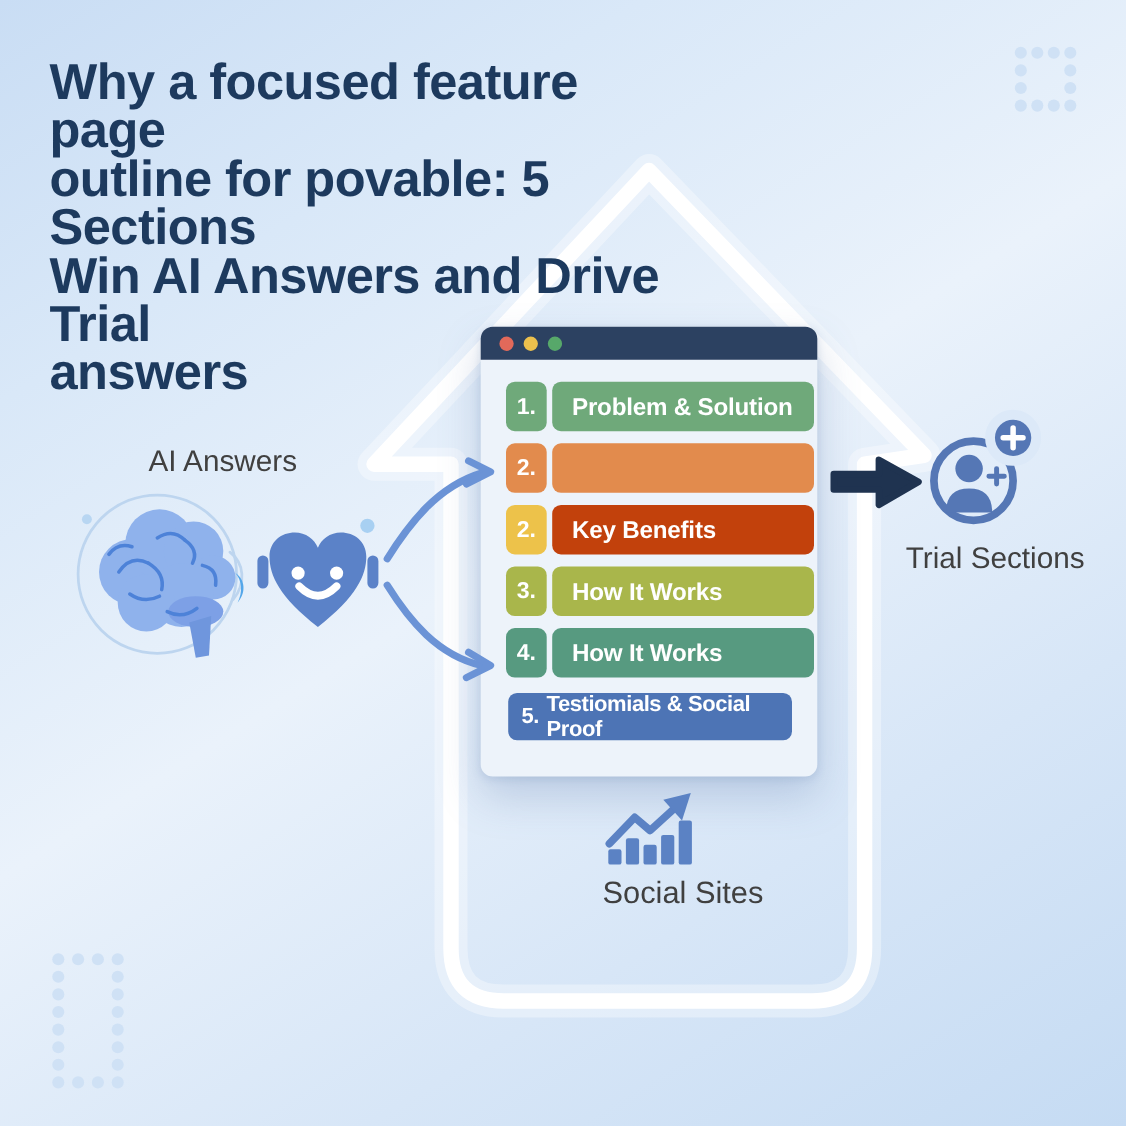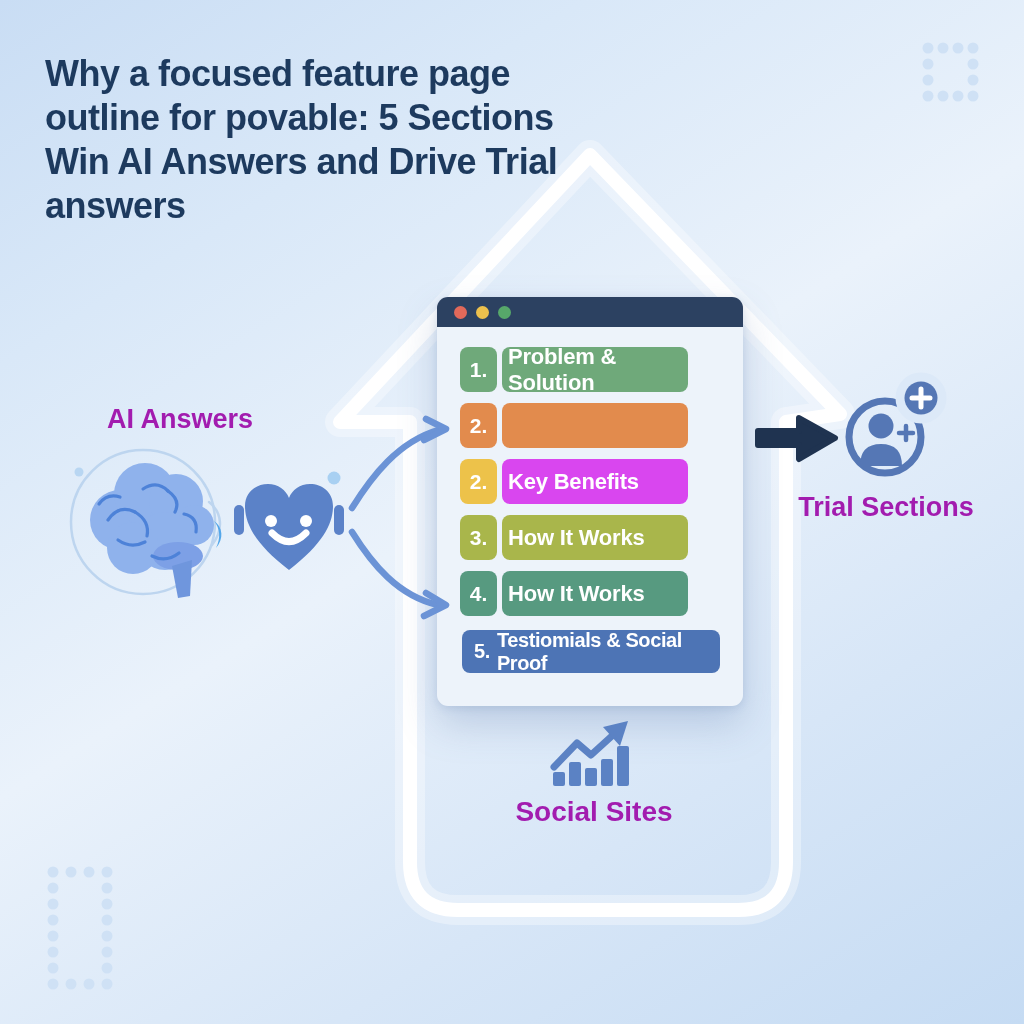--- a/index.html
+++ b/index.html
@@ -10,25 +10,25 @@
   }
   .abs{position:absolute;}
   svg{position:absolute;left:0;top:0;}
   #bg-art{z-index:1;}
   #window{z-index:2;}
   #fg-art{z-index:3;pointer-events:none;}
   .label-layer{z-index:4;}
 
   #main-title{
     left:45px;top:52px;width:560px;
-    font-size:36px;line-height:44px;font-weight:bold;letter-spacing:-0.5px;
+    font-size:46px;line-height:44px;font-weight:bold;letter-spacing:-0.5px;
     color:#1d3a5e;white-space:pre-line;
   }
   .flow-label{
-    font-size:27px;font-weight:700;color:#a21caf;text-align:center;
+    font-size:27px;font-weight:400;color:#404040;text-align:right;
   }
   #ai-answers-label{left:90px;top:404px;width:180px;}
   #trial-signups-label{left:786px;top:492px;width:200px;}
   #lovable-sites-label{left:494px;top:796px;width:200px;font-size:28px;}
 
   
   #window{
     left:437px;top:297px;width:306px;height:409px;
     background:#edf3fa;border-radius:11px;
     box-shadow:0 18px 38px rgba(90,120,170,.28), 0 2px 8px rgba(90,120,170,.18);
@@ -39,22 +39,22 @@
     display:flex;align-items:center;padding-left:17px;box-sizing:border-box;
   }
   .ctl-dot{width:13px;height:13px;border-radius:50%;margin-right:9px;}
   .row{position:absolute;left:23px;height:45px;display:flex;}
   .badge{
     width:37px;height:100%;border-radius:8px;margin-right:5px;
     display:flex;align-items:center;justify-content:center;
     color:#fff;font-size:21px;font-weight:bold;
   }
   .bar{
-    width:186px;height:100%;border-radius:8px;
-    display:flex;align-items:center;padding-left:6px;box-sizing:border-box;
+    width:238px;height:100%;border-radius:8px;
+    display:flex;align-items:center;padding-left:18px;box-sizing:border-box;
     color:#fff;font-size:22px;font-weight:bold;letter-spacing:-0.2px;
   }
   #row-0{top:50px;} #row-1{top:106px;} #row-2{top:162px;}
   #row-3{top:218px;} #row-4{top:274px;}
   #row-5{top:333px;left:25px;height:43px;}
   #row-5 .bar{width:258px;padding-left:12px;font-size:20px;letter-spacing:-0.4px;justify-content:center;}
   #row-5 .num{margin-right:7px;}
 </style>
 </head>
 <body>
@@ -117,21 +117,21 @@
       </div>
   </div>
   <div class="row" id="row-1">
     <div class="badge" style="background-color: rgb(226, 139, 77);">2.</div>
     <div class="bar" style="background-color: rgb(226, 139, 77);">
         <span></span>
       </div>
   </div>
   <div class="row" id="row-2">
     <div class="badge" style="background-color: rgb(237, 194, 74);">2.</div>
-    <div class="bar" style="background-color: #d946ef;">
+    <div class="bar" style="background-color: #c2410c;">
         <span>Key Benefits</span>
       </div>
   </div>
   <div class="row" id="row-3">
     <div class="badge" style="background-color: rgb(169, 182, 75);">3.</div>
     <div class="bar" style="background-color: rgb(169, 182, 75);">
         <span>How It Works</span>
       </div>
   </div>
   <div class="row" id="row-4">

